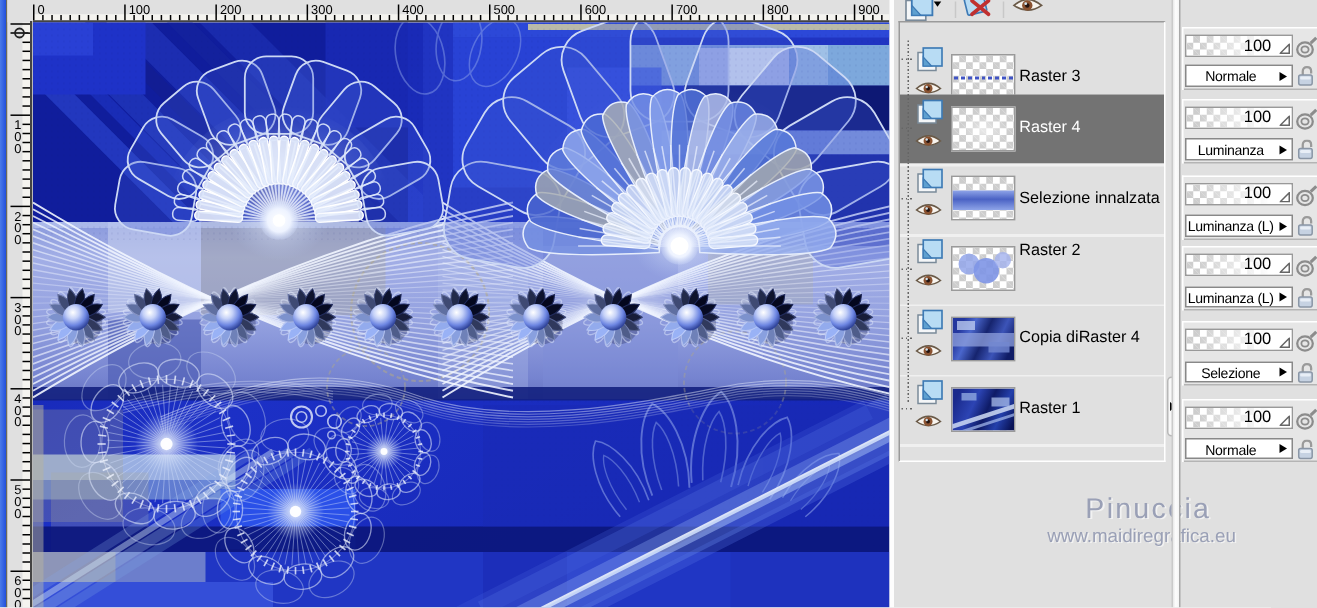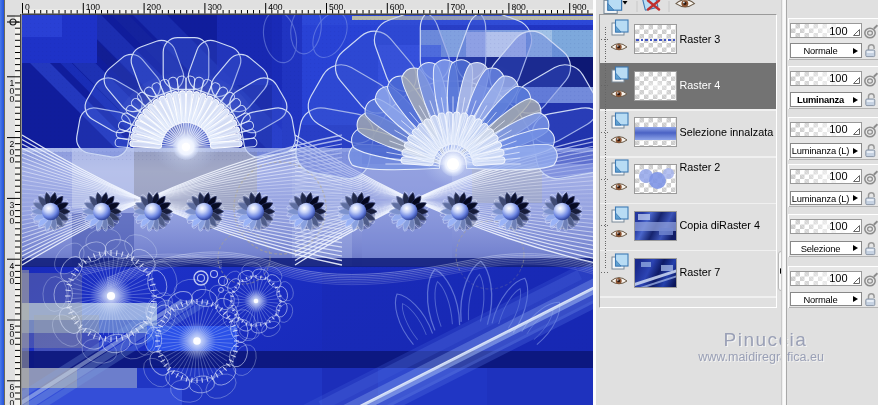--- a/index.html
+++ b/index.html
@@ -2202,21 +2202,21 @@
       <line x1="73" y1="1" x2="73" y2="12" stroke="#c8c8c8"></line>
       <g transform="translate(80,-1) scale(1.15)">
           <path d="M 0 4 Q 8 -2.8 16 4 Q 8 9.6 0 4 Z" fill="#f8f4ee" stroke="#6a5a48" stroke-width="1"></path>
           <circle cx="7.7" cy="4" r="3" fill="#8a5230"></circle>
           <circle cx="7.7" cy="4" r="1.3" fill="#241410"></circle>
           <circle cx="6.8" cy="3" r="0.8" fill="#cfe4ee"></circle>
         </g>
     </svg>
   </div>
   <div style="position:absolute;left:598.5px;top:14px;width:178.5px;height:294px;background:#e0e0e0;border:1px solid;border-color:#9a9a9a #fff #fff #9a9a9a"></div>
-  <div style="position:absolute;left:599.5px;top:16.0px;width:176px;height:63px;background:transparent;">
+  <div style="position:absolute;left:599.5px;top:28px;width:176px;height:63px;background:transparent;">
       <svg style="position:absolute;left:11px;top:3px" width="22" height="20">
         <g transform="translate(1,1) scale(1.0)">
           <rect x="0" y="3" width="12" height="12" fill="#f4f6f8" stroke="#7a8a99" stroke-width="1"></rect>
           <rect x="3.5" y="0" width="12.5" height="12" fill="#b8dcf4" stroke="#3d7ab5" stroke-width="1.1"></rect>
           <path d="M 3.5 12 L 9 12 L 3.5 6 Z" fill="#5ea0d0" stroke="#3d7ab5" stroke-width="0.8"></path>
         </g>
       </svg>
       <svg style="position:absolute;left:10px;top:26px" width="18" height="10">
         <g transform="translate(1,1) scale(1.0)">
           <path d="M 0 4 Q 8 -2.8 16 4 Q 8 9.6 0 4 Z" fill="#f8f4ee" stroke="#6a5a48" stroke-width="1"></path>
@@ -2340,21 +2340,21 @@
           <circle cx="6.8" cy="3" r="0.8" fill="#cfe4ee"></circle>
         </g>
       </svg>
       <div style="position:absolute;left:34px;top:8px;width:43px;height:30px;border:1px solid #9a9a9a;background-image:linear-gradient(45deg,#cdcdcd 25%,transparent 25%,transparent 75%,#cdcdcd 75%),linear-gradient(45deg,#cdcdcd 25%,transparent 25%,transparent 75%,#cdcdcd 75%);background-size:9px 9px;background-position:0 0,4.5px 4.5px;background-color:#fff;overflow:hidden">
         <div style="position:absolute;inset:0;background:linear-gradient(115deg,#1a2a8c 10%,#2c44b4 35%,#0e1b66 55%,#2440ac 75%,#0a1458 95%)"></div>
         <div style="position:absolute;left:-4px;top:16px;width:56px;height:3px;background:#cfdcf4;opacity:.85;transform:rotate(-18deg)"></div>
         <div style="position:absolute;left:-4px;top:22px;width:56px;height:2px;background:#9fb4e8;opacity:.75;transform:rotate(-18deg)"></div>
         <div style="position:absolute;left:6px;top:3px;width:10px;height:5px;background:#8fa8e0;opacity:.8"></div>
         <div style="position:absolute;left:26px;top:6px;width:12px;height:6px;background:#a8bce8;opacity:.75"></div>
       </div>
-      <div style="position:absolute;left:80px;top:16.5px;font-size:10.8px;color:#000;white-space:nowrap">Raster 7</div>
+      <div style="position:absolute;left:80px;top:16.5px;font-size:10.8px;color:#000;white-space:nowrap">Raster 1</div>
     </div>
     <div style="position:absolute;left:599.5px;top:296.2px;width:176px;height:1.6px;background:#f0f0f0"></div>
   <div style="position:absolute;left:605px;top:27px;width:1px;height:242px;background:repeating-linear-gradient(180deg,#666 0 1px,transparent 1px 2.4px)"></div>
   <div style="position:absolute;left:601px;top:38.5px;width:9px;height:1px;background:repeating-linear-gradient(90deg,#666 0 1px,transparent 1px 3px)"></div>
     <div style="position:absolute;left:601px;top:85.2px;width:9px;height:1px;background:repeating-linear-gradient(90deg,#666 0 1px,transparent 1px 3px)"></div>
     <div style="position:absolute;left:601px;top:131.9px;width:9px;height:1px;background:repeating-linear-gradient(90deg,#666 0 1px,transparent 1px 3px)"></div>
     <div style="position:absolute;left:601px;top:178.6px;width:9px;height:1px;background:repeating-linear-gradient(90deg,#666 0 1px,transparent 1px 3px)"></div>
     <div style="position:absolute;left:601px;top:225.3px;width:9px;height:1px;background:repeating-linear-gradient(90deg,#666 0 1px,transparent 1px 3px)"></div>
     <div style="position:absolute;left:601px;top:272.0px;width:9px;height:1px;background:repeating-linear-gradient(90deg,#666 0 1px,transparent 1px 3px)"></div>
   <div style="position:absolute;left:780.5px;top:0;width:6.5px;height:405px;background:linear-gradient(90deg,#e8e8e8,#fdfdfd 45%,#f4f4f4);border-left:1px solid #cacaca;border-right:1px solid #a8a8a8;z-index:5"></div>
@@ -2396,21 +2396,21 @@
         <path d="M 6.5 0.5 L 6.5 6.5 L 0.5 6.5 Z" fill="none" stroke="#666" stroke-width="1"></path>
       </svg>
     </div>
     <svg style="position:absolute;left:864px;top:70.5px" width="14" height="16">
       <g transform="translate(0,2)" stroke="#8c8c8c" fill="none">
         <ellipse cx="6" cy="8" rx="5.2" ry="4.7" stroke-width="1.5"></ellipse>
         <ellipse cx="6" cy="8" rx="2.4" ry="2.1" stroke-width="1.2"></ellipse>
         <path d="M 9.8 3.8 L 13.5 0.2" stroke-width="2"></path>
       </g>
     </svg>
-    <div style="position:absolute;left:789.5px;top:92px;width:72px;height:14.5px;border:1px solid #888;background:#fff;font-weight:bold;">
+    <div style="position:absolute;left:789.5px;top:92px;width:72px;height:14.5px;border:1px solid #888;background:#fff;">
       <div style="position:absolute;left:0;right:10px;top:1px;text-align:center;font-size:9.4px;letter-spacing:-0.2px;color:#000;white-space:nowrap">Luminanza</div>
       <div style="position:absolute;right:2.5px;top:3.5px;width:0;height:0;border-left:5.5px solid #000;border-top:3.2px solid transparent;border-bottom:3.2px solid transparent"></div>
     </div>
     <svg style="position:absolute;left:864.5px;top:93px" width="14" height="15">
       <g transform="translate(0,0)">
         <path d="M 3.5 6 L 3.5 3.5 Q 3.5 0.8 6.3 0.8 Q 9.1 0.8 9.1 3.5 L 9.1 5" fill="none" stroke="#9a9a9a" stroke-width="1.5"></path>
         <rect x="0.8" y="6" width="9" height="6.6" rx="1.2" fill="#c6d2e2" stroke="#8a96a6" stroke-width="1"></rect>
         <rect x="1.7" y="7" width="7.2" height="2" rx="1" fill="#e8eef6"></rect>
       </g>
     </svg>

